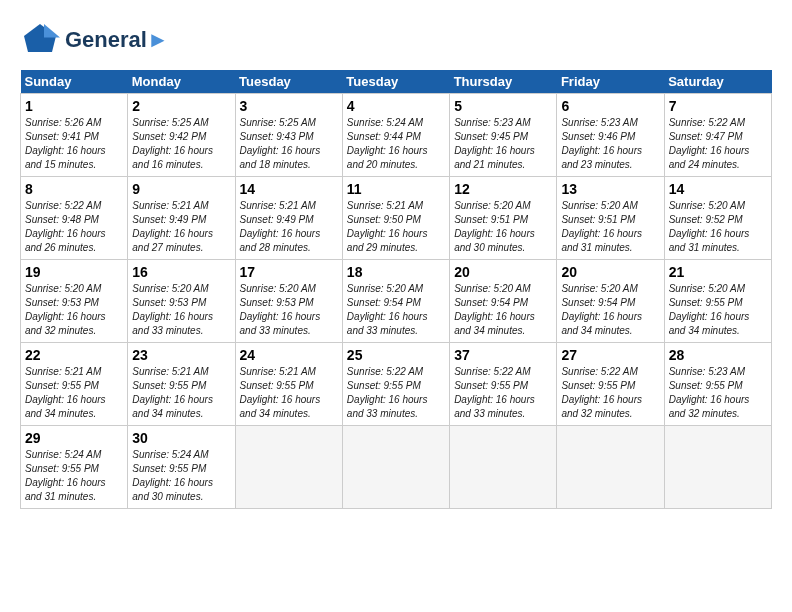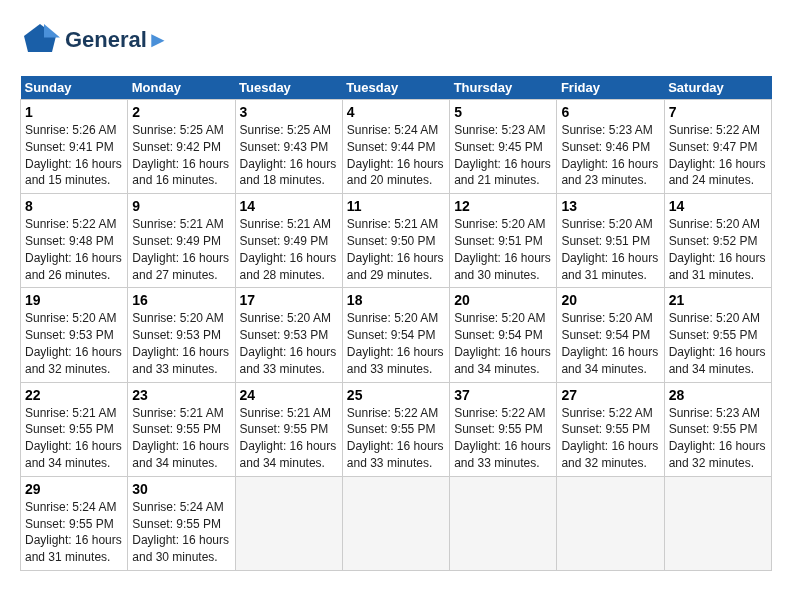--- a/index.html
+++ b/index.html
@@ -7,21 +7,21 @@
       font-family: Arial, sans-serif;
       background: #fff;
       width: 792px;
       min-height: 612px;
       padding: 20px;
     }
     .header-section {
       display: flex;
       justify-content: space-between;
       align-items: flex-start;
-      margin-bottom: 16px;
+      margin-bottom: 10px;
     }
     .logo {
       display: flex;
       align-items: center;
     }
     .logo-text {
       font-size: 22px;
       font-weight: bold;
       color: #1a3a5c;
       line-height: 1.1;
@@ -71,23 +71,24 @@
       background: #f5f5f5;
     }
     .day-num {
       font-size: 14px;
       font-weight: bold;
       color: #000;
       display: block;
       margin-bottom: 2px;
     }
     .cell-text {
-      font-size: 12px;
+      font-size: 10px;
       color: #222;
       line-height: 1.4;
+      font-style: italic;
     }
     tr:last-child td {
       height: 70px;
     }
   </style>
 </head>
 <body>
 
 <div class="header-section">
   <div class="logo">

